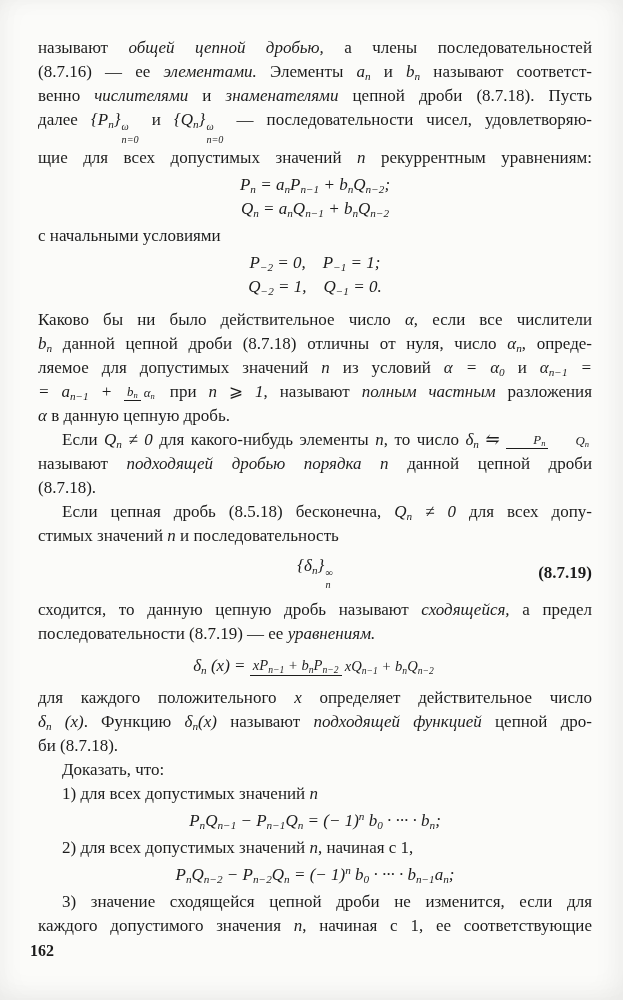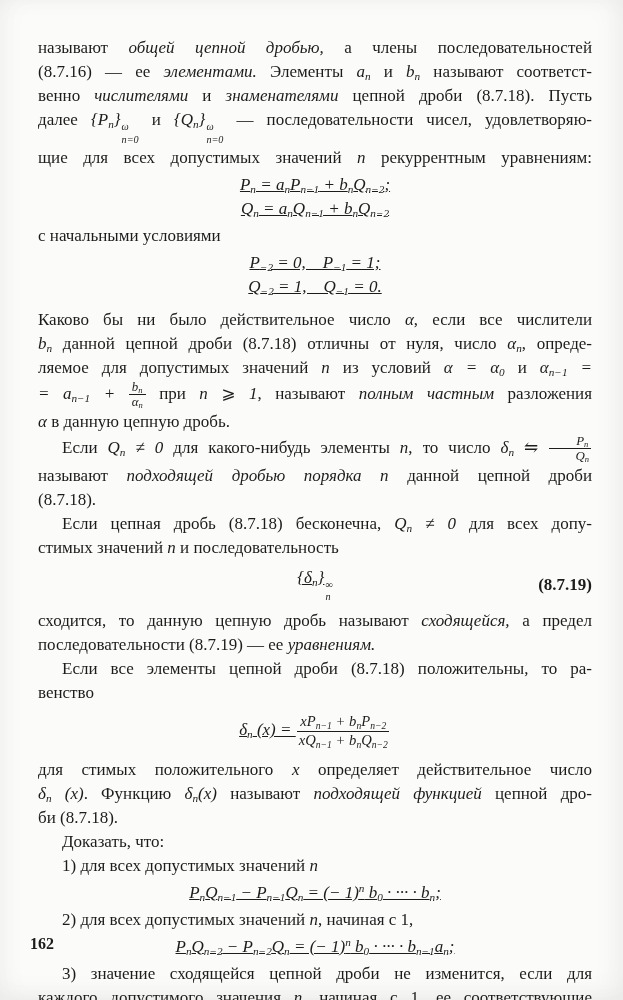--- a/index.html
+++ b/index.html
@@ -12,39 +12,39 @@
   }
   .col{position:absolute;left:38px;top:36px;width:554px;font-size:17px;line-height:24px;}
   .jline{text-align:justify;text-align-last:justify;}
   .jline.last{text-align-last:left;}
   .jline.ind{text-indent:24px;}
   .para{margin:0;}
   .gaptop{margin-top:9px;}
   .disp{margin:3px 0;}
   .disp.rel{position:relative;margin:6px 0;}
   .disp.big{margin:8px 0;}
-  .disp .jline{text-align:center;text-align-last:center;text-decoration:underline;}
+  .disp .jline{text-align:center;text-align-last:center;}
   .it{font-style:italic;}
   .math{font-style:italic;}
   sub,sup{font-style:italic;font-size:66%;line-height:0;}
   sub{vertical-align:-0.28em;}
   sup{vertical-align:0.5em;}
   .frac{
-    display:inline-flex;flex-direction:column;align-items:center;
+    display:inline-flex;flex-direction:row;align-items:center;
     vertical-align:middle;font-size:76%;line-height:1.12;font-style:italic;
   }
   .frac .num{padding:0 3px;border-bottom:1px solid currentColor;}
   .frac .den{padding:0 3px;}
   .big .frac{font-size:86%;line-height:1.2;justify-content:space-between;}
   .ss{
     display:inline-flex;flex-direction:column;align-items:flex-start;
     vertical-align:-0.52em;font-size:60%;line-height:1.2;margin-left:1px;font-style:italic;
   }
   .eqnum{position:absolute;right:0;top:50%;transform:translateY(-50%);font-style:normal;font-weight:bold;}
-  .pagenum{position:absolute;left:30px;bottom:47px;font-weight:bold;font-size:16px;}
+  .pagenum{position:absolute;left:30px;bottom:40px;font-weight:bold;font-size:16px;}
 </style>
 </head>
 <body>
 
 <div class="page">
   <div class="col">
     <div class="para">
         <div class="jline"><span>называют </span><span class="it">общей цепной дробью,</span><span> а члены последовательностей</span></div>
         <div class="jline"><span>(8.7.16) — ее </span><span class="it">элементами.</span><span> Элементы </span><span class="math">a<sub>n</sub></span><span> и </span><span class="math">b<sub>n</sub></span><span> называют соответст-</span></div>
         <div class="jline"><span>венно </span><span class="it">числителями</span><span> и </span><span class="it">знаменателями</span><span> цепной дроби (8.7.18). Пусть</span></div>
@@ -80,46 +80,42 @@
       </div>
     <div class="para">
         <div class="jline ind"><span>Если </span><span class="math">Q<sub>n</sub> ≠ 0</span><span> для какого-нибудь элементы </span><span class="math">n</span><span>, то число </span><span class="math">δ<sub>n</sub></span><span> ⇋ </span><span class="frac">
             <span class="num">P<sub>n</sub></span>
             <span class="den">Q<sub>n</sub></span>
           </span></div>
         <div class="jline"><span>называют </span><span class="it">подходящей дробью порядка n</span><span> данной цепной дроби</span></div>
         <div class="jline last"><span>(8.7.18).</span></div>
       </div>
     <div class="para">
-        <div class="jline ind"><span>Если цепная дробь (8.7.18) бесконечна, </span><span class="math">Q<sub>n</sub> ≠ 0</span><span> для всех допу-</span></div>
+        <div class="jline ind"><span>Если цепная дробь (8.5.18) бесконечна, </span><span class="math">Q<sub>n</sub> ≠ 0</span><span> для всех допу-</span></div>
         <div class="jline last"><span>стимых значений </span><span class="math">n</span><span> и последовательность</span></div>
       </div>
     <div class="disp rel">
       <span class="eqnum">(8.7.19)</span>
     <div class="jline last"><span class="math">{δ<sub>n</sub>}</span><span class="ss">
             <span>∞</span>
             <span class="math">n</span>
           </span></div>
       </div>
     <div class="para">
         <div class="jline"><span>сходится, то данную цепную дробь называют </span><span class="it">сходящейся,</span><span> а предел</span></div>
         <div class="jline last"><span>последовательности (8.7.19) — ее </span><span class="it">уравнениям.</span></div>
       </div>
-    <div class="para">
-        <div class="jline ind"><span>Если все элементы цепной дроби (8.7.18) положительны, то ра-</span></div>
-        <div class="jline last"><span>венство</span></div>
-      </div>
     <div class="disp big">
         <div class="jline last"><span class="math">δ<sub>n</sub> (x) = </span><span class="frac">
             <span class="num">xP<sub>n−1</sub> + b<sub>n</sub>P<sub>n−2</sub></span>
             <span class="den">xQ<sub>n−1</sub> + b<sub>n</sub>Q<sub>n−2</sub></span>
           </span></div>
       </div>
     <div class="para">
-        <div class="jline"><span>для стимых положительного </span><span class="math">x</span><span> определяет действительное число</span></div>
+        <div class="jline"><span>для каждого положительного </span><span class="math">x</span><span> определяет действительное число</span></div>
         <div class="jline"><span class="math">δ<sub>n</sub> (x)</span><span>. Функцию </span><span class="math">δ<sub>n</sub>(x)</span><span> называют </span><span class="it">подходящей функцией</span><span> цепной дро-</span></div>
         <div class="jline last"><span>би (8.7.18).</span></div>
       </div>
     <div class="para">
         <div class="jline last ind"><span>Доказать, что:</span></div>
       </div>
     <div class="para">
         <div class="jline last ind"><span>1) для всех допустимых значений </span><span class="math">n</span></div>
       </div>
     <div class="disp">

